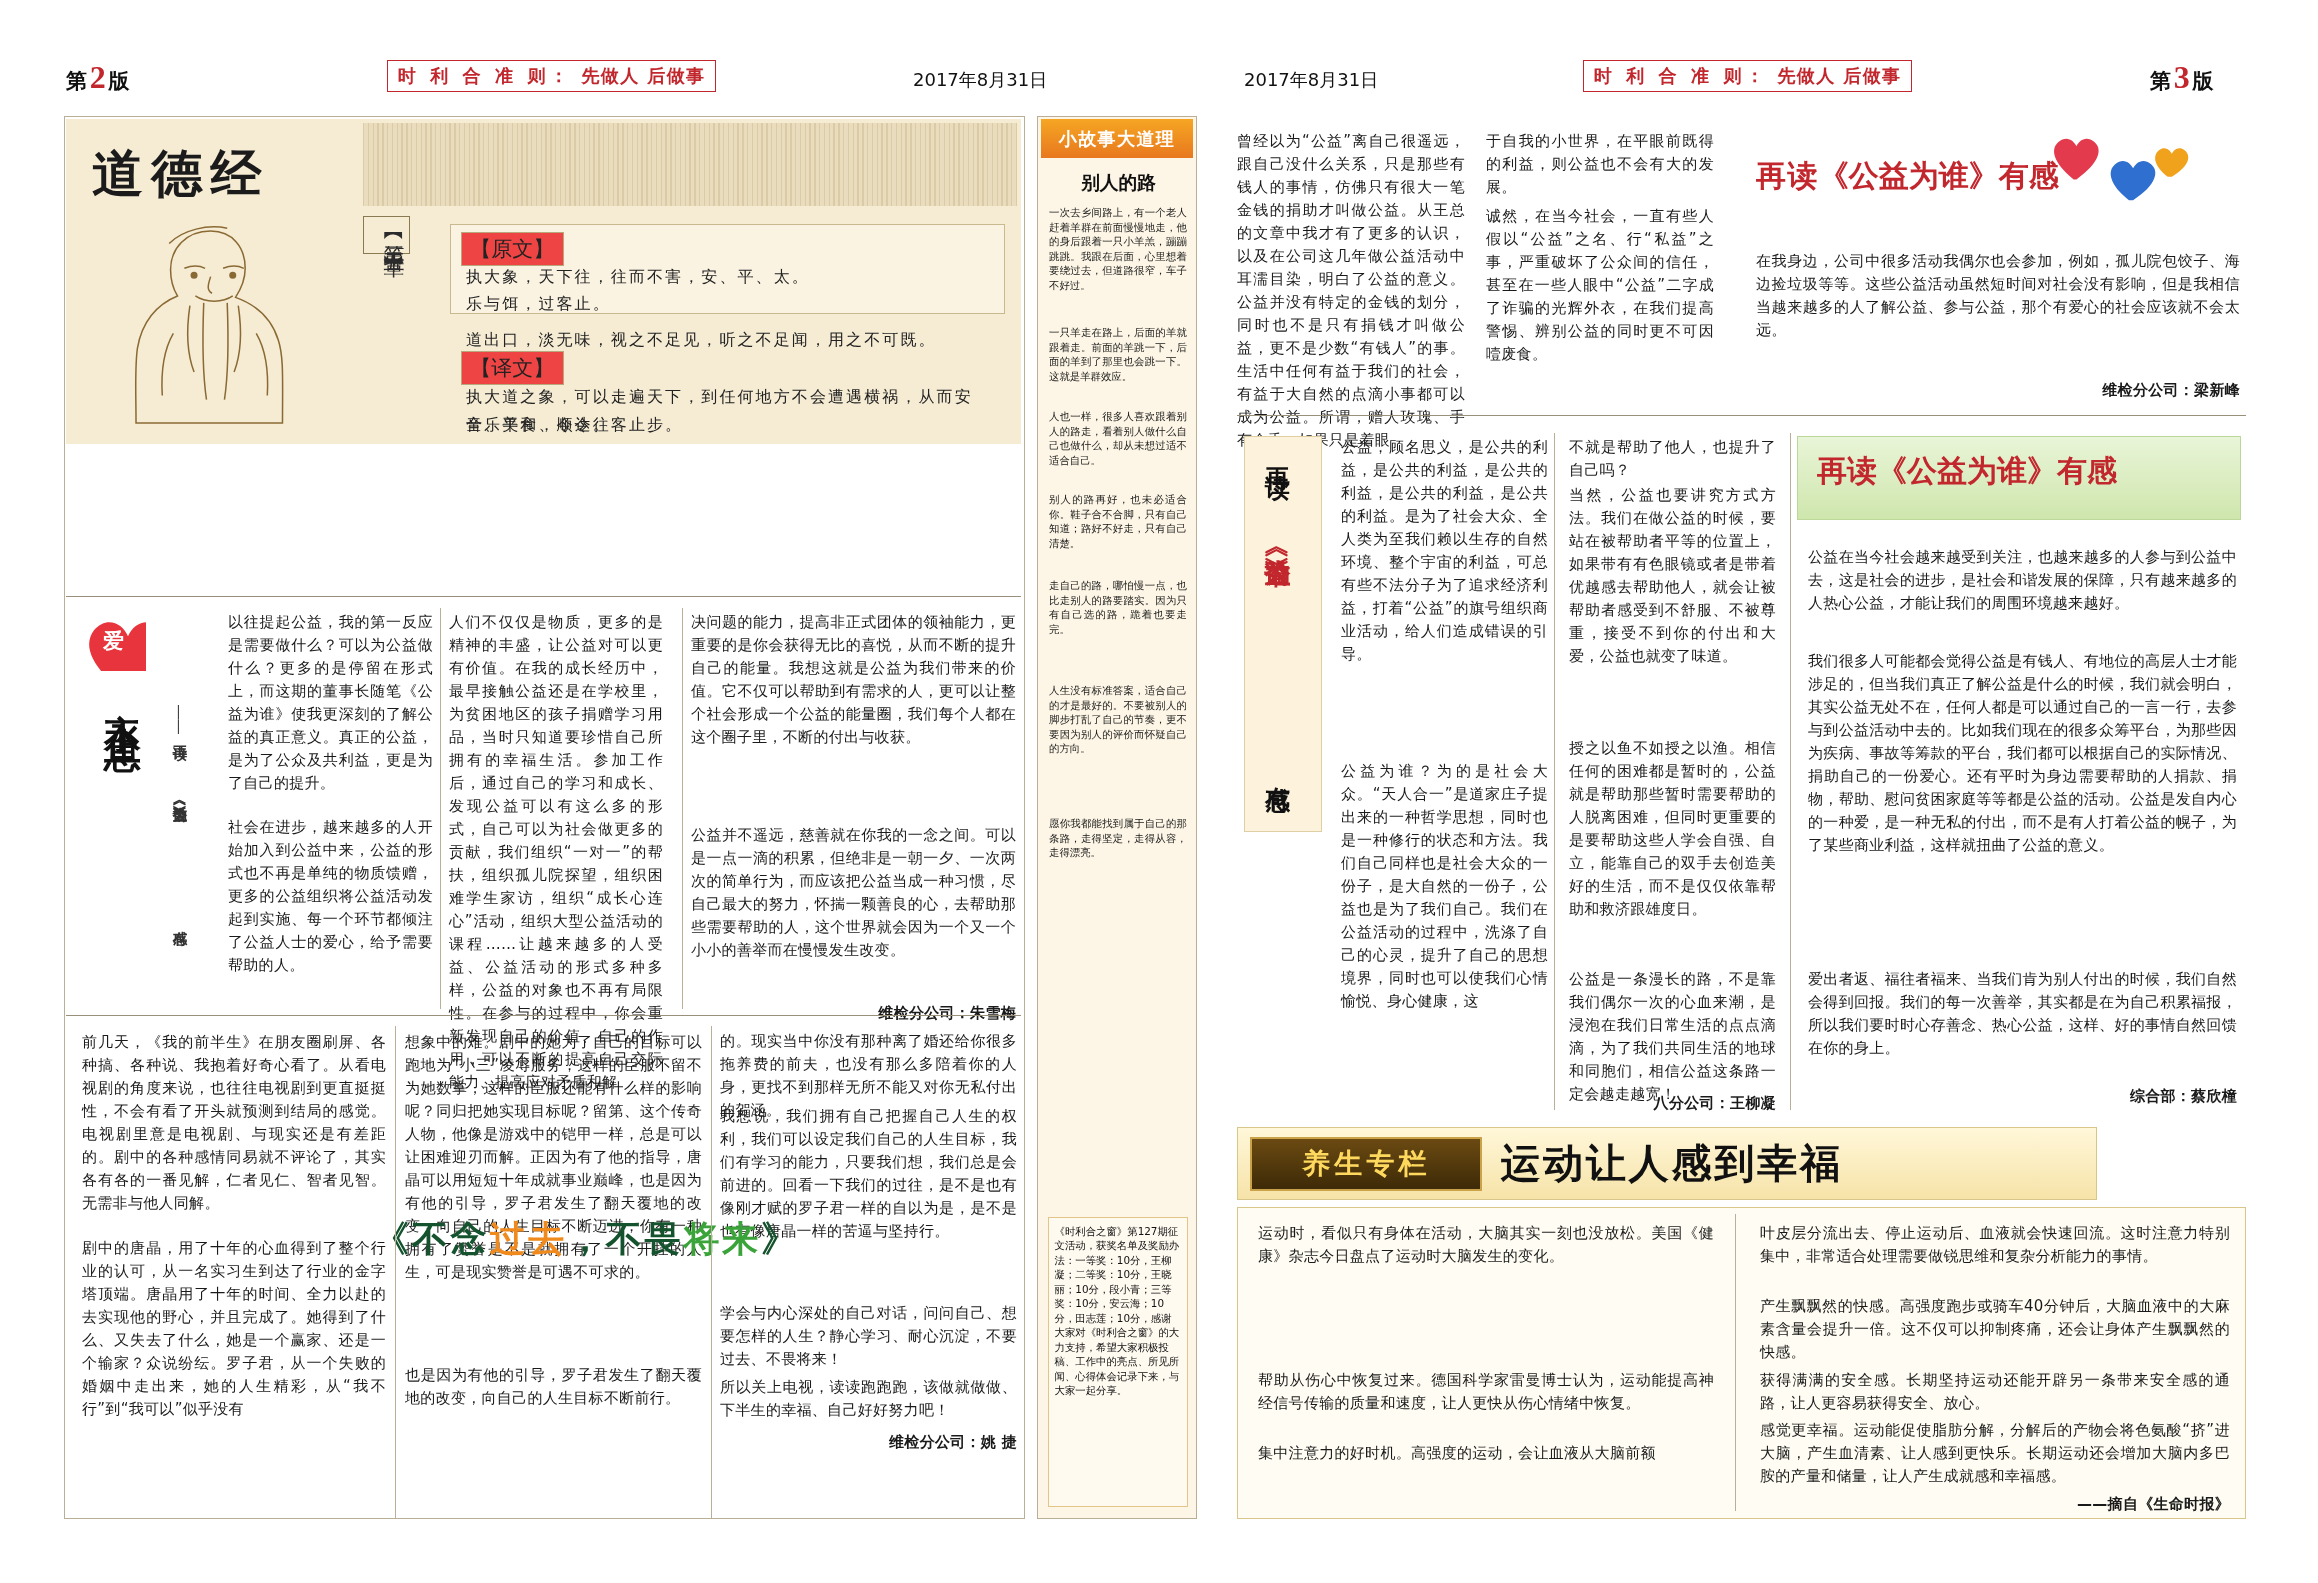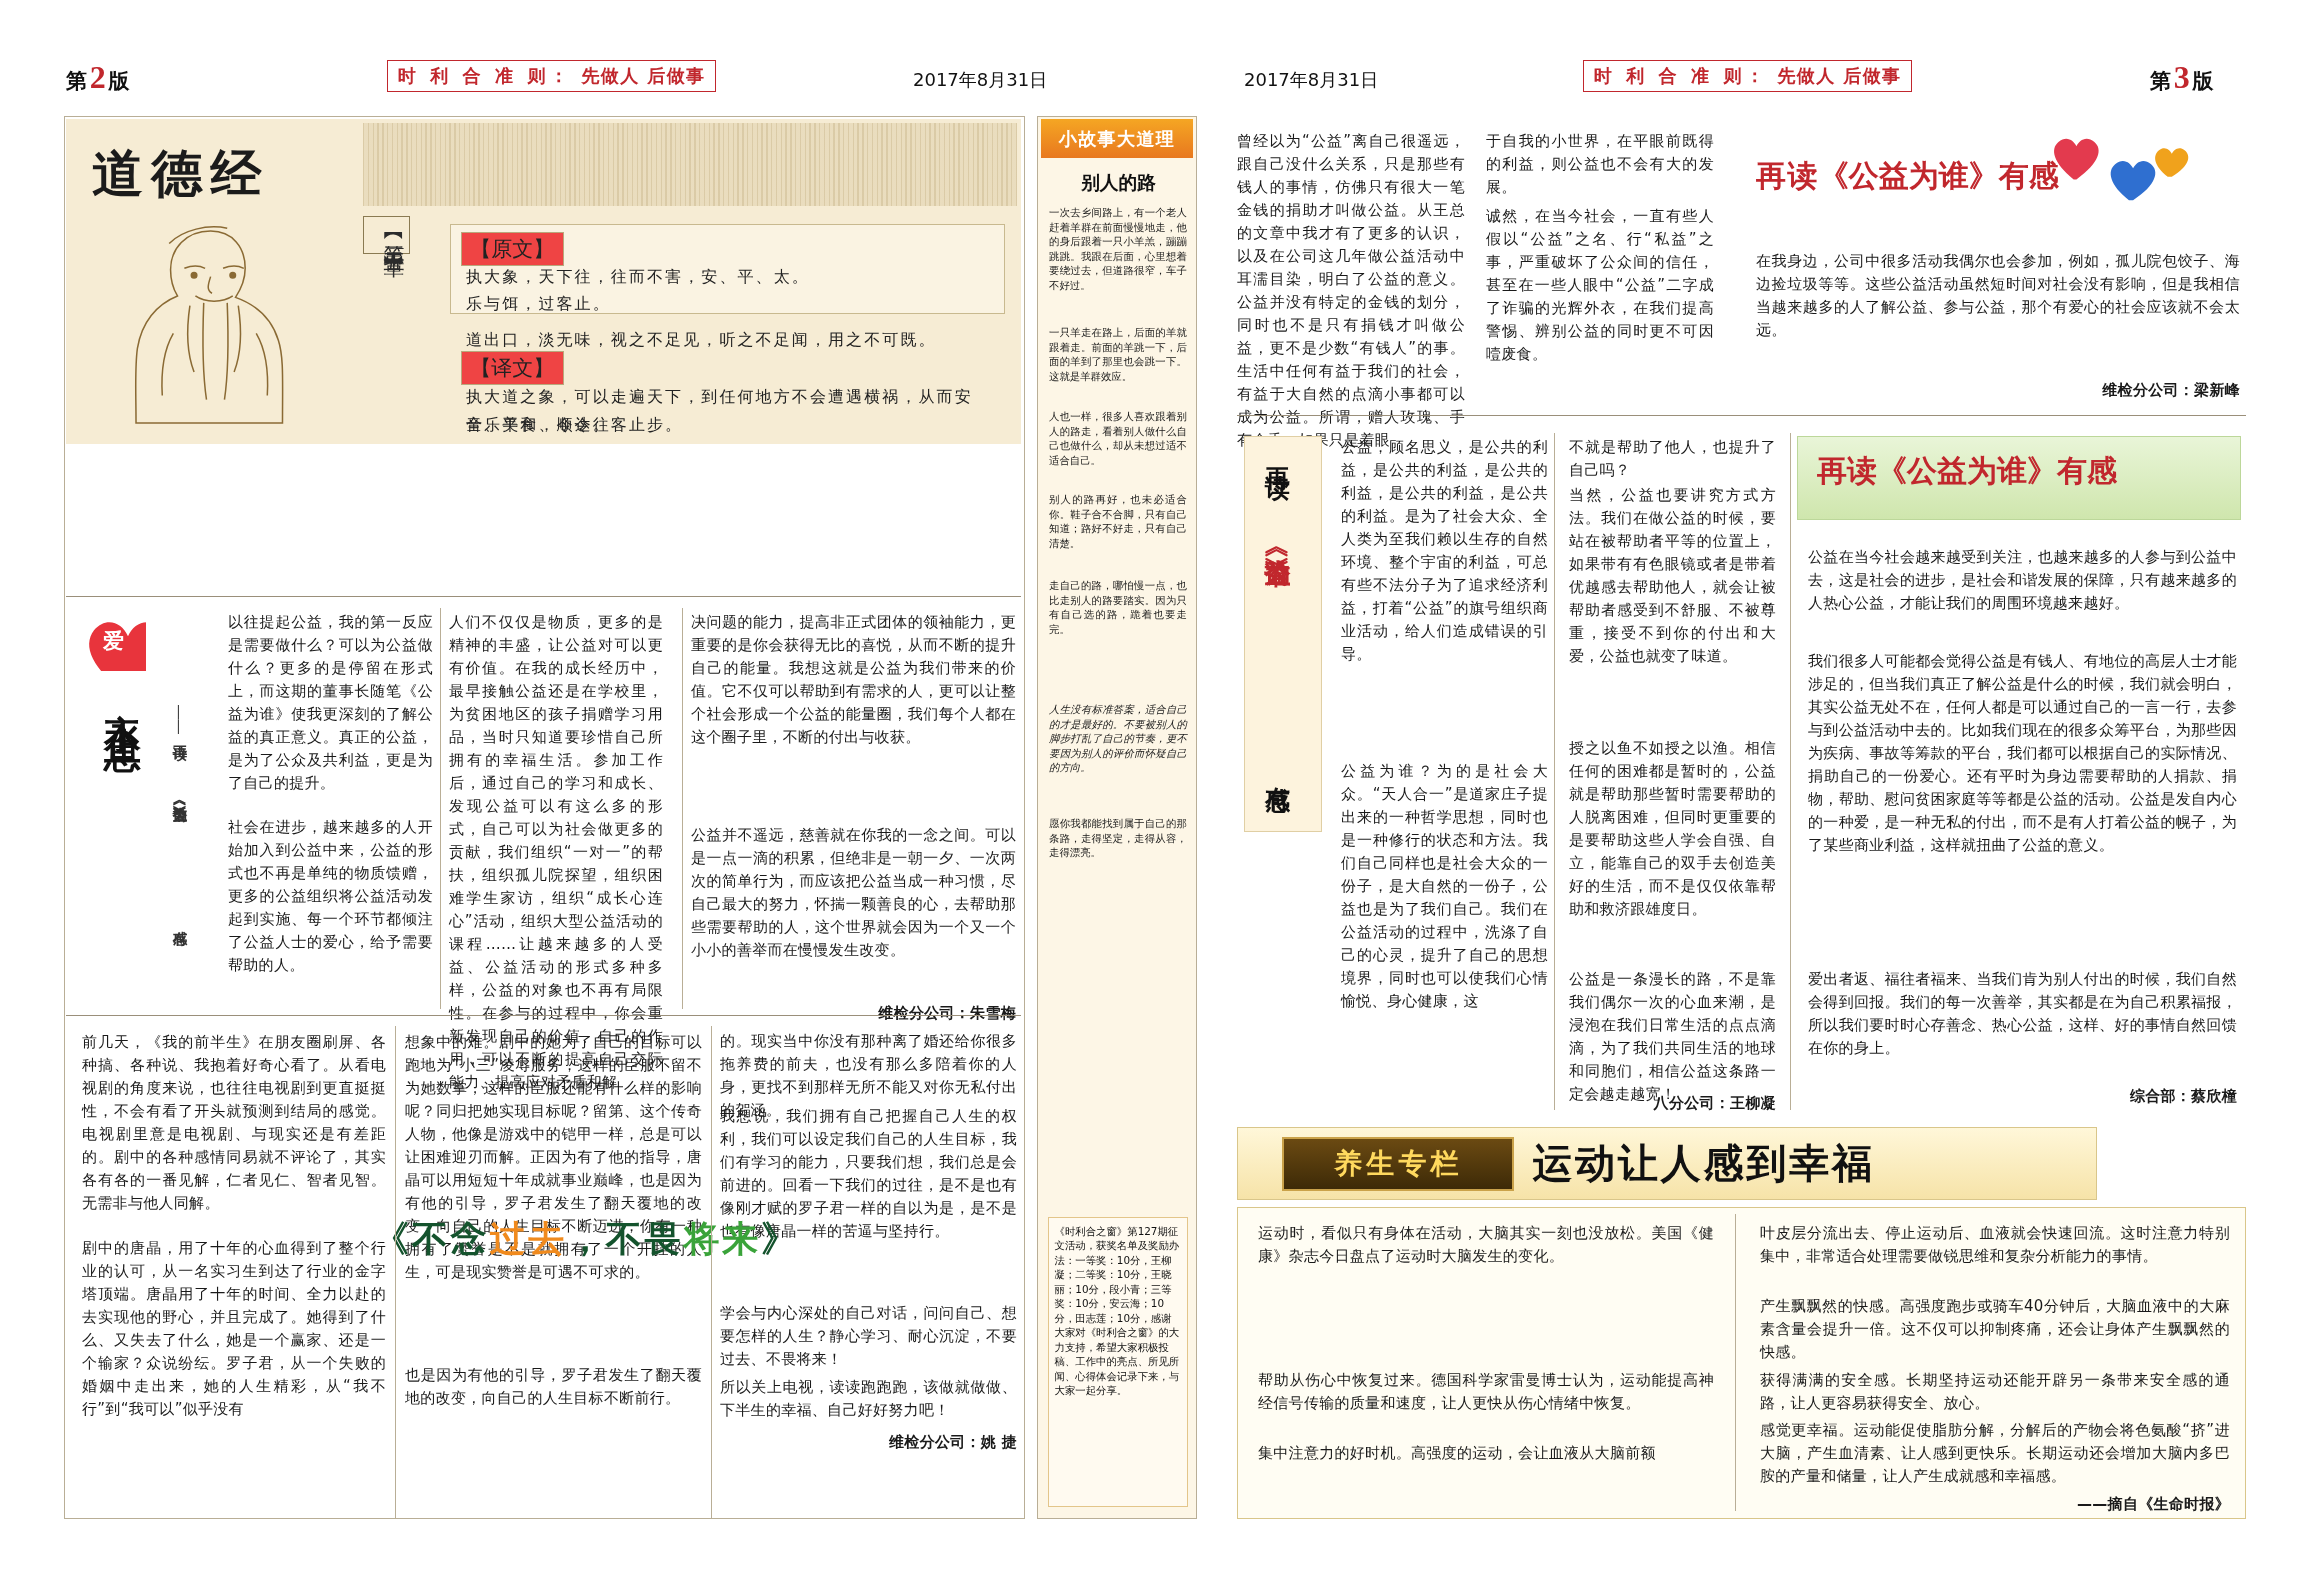--- a/index.html
+++ b/index.html
@@ -50,21 +50,21 @@
   .mid-banner span{color:#fff;font-size:18px;font-weight:bold;letter-spacing:1.4px;font-family:"Liberation Serif",serif;}
   .mini{font-size:10.4px;line-height:14.5px;text-align:justify;color:#1a1a1a;}
 
   
   .rp-frame{position:absolute;left:1231px;top:116px;width:1023px;height:1403px;}
 
   .gbanner{position:absolute;background:linear-gradient(180deg,#e9f5d8,#cfe6ad);}
   .redtitle{font-family:"Liberation Serif",serif;font-weight:bold;color:#c1272d;}
 
   
-  .health{position:absolute;left:1237px;top:1127px;width:860px;height:73px;background:linear-gradient(180deg,#fff7d9,#f6e3a8);border:0.7px solid #d9c68a;box-sizing:border-box;display:flex;align-items:center;padding-left:32px;}
+  .health{position:absolute;left:1237px;top:1127px;width:860px;height:73px;background:linear-gradient(180deg,#fff7d9,#f6e3a8);border:0.7px solid #d9c68a;box-sizing:border-box;display:flex;align-items:center;}
   .health-badge{margin-left:12.4px;width:228px;height:50px;background:linear-gradient(180deg,#6b4a12,#3d2a07);border:2.1px solid #caa24a;display:flex;align-items:center;justify-content:center;}
   .health-badge span{color:#ffd95e;font-size:28px;font-weight:bold;letter-spacing:4.1px;font-family:"Liberation Serif",serif;}
   .health-sub{margin-left:18px;font-size:40px;font-weight:bold;letter-spacing:2.8px;font-family:"Liberation Serif",serif;color:#111;}
 
   .hbox{position:absolute;border:0.7px solid #d9c68a;background:#fffdf3;box-sizing:border-box;}
 
   .bigquote{position:absolute;font-family:"Liberation Serif",serif;font-weight:bold;font-size:36px;letter-spacing:2.8px;color:#1a1a1a;}
   .qmark{color:#14532d;}
   .qorange{color:#f08a1d;}
   .qgreen{color:#3aa33a;}
@@ -201,21 +201,21 @@
   <div class="mid-banner">
     <span>小故事大道理</span>
   </div>
   <div style="position:absolute;left:1051px;top:170px;width:135px;text-align:center;font-size:18.7px;font-weight:bold;font-family:'Liberation Serif',serif;">别人的路</div>
 
   <div class="mini" style="position:absolute;left:1049px;top:205px;width:138px;">一次去乡间路上，有一个老人赶着羊群在前面慢慢地走，他的身后跟着一只小羊羔，蹦蹦跳跳。我跟在后面，心里想着要绕过去，但道路很窄，车子不好过。</div>
   <div class="mini" style="position:absolute;left:1049px;top:325px;width:138px;">一只羊走在路上，后面的羊就跟着走。前面的羊跳一下，后面的羊到了那里也会跳一下。这就是羊群效应。</div>
   <div class="mini" style="position:absolute;left:1049px;top:409px;width:138px;">人也一样，很多人喜欢跟着别人的路走，看着别人做什么自己也做什么，却从未想过适不适合自己。</div>
   <div class="mini" style="position:absolute;left:1049px;top:492px;width:138px;">别人的路再好，也未必适合你。鞋子合不合脚，只有自己知道；路好不好走，只有自己清楚。</div>
   <div class="mini" style="position:absolute;left:1049px;top:578px;width:138px;">走自己的路，哪怕慢一点，也比走别人的路要踏实。因为只有自己选的路，跪着也要走完。</div>
-  <div class="mini" style="position:absolute;left:1049px;top:702px;width:138px;font-style:italic;">人生没有标准答案，适合自己的才是最好的。不要被别人的脚步打乱了自己的节奏，更不要因为别人的评价而怀疑自己的方向。</div>
+  <div class="mini" style="position:absolute;left:1049px;top:683px;width:138px;">人生没有标准答案，适合自己的才是最好的。不要被别人的脚步打乱了自己的节奏，更不要因为别人的评价而怀疑自己的方向。</div>
   <div class="mini" style="position:absolute;left:1049px;top:816px;width:138px;">愿你我都能找到属于自己的那条路，走得坚定，走得从容，走得漂亮。</div>
 
   <div class="boxnote" style="left:1048px;top:1217px;width:140px;height:290px;">
     <span>《时利合之窗》第127期征文活动，获奖名单及奖励办法：一等奖：10分，王柳凝；二等奖：10分，王晓丽；10分，段小青；三等奖：10分，安云海；10分，田志莲；10分，感谢大家对《时利合之窗》的大力支持，希望大家积极投稿、工作中的亮点、所见所闻、心得体会记录下来，与大家一起分享。</span>
   </div>
 
   <div class="rp-frame"></div>
 
   <div class="art" style="position:absolute;left:1237px;top:130px;width:228px;">曾经以为“公益”离自己很遥远，跟自己没什么关系，只是那些有钱人的事情，仿佛只有很大一笔金钱的捐助才叫做公益。从王总的文章中我才有了更多的认识，以及在公司这几年做公益活动中耳濡目染，明白了公益的意义。公益并没有特定的金钱的划分，同时也不是只有捐钱才叫做公益，更不是少数“有钱人”的事。生活中任何有益于我们的社会，有益于大自然的点滴小事都可以成为公益。所谓，赠人玫瑰、手有余香。如果只是着眼</div>
   <div class="art" style="position:absolute;left:1486px;top:130px;width:228px;">于自我的小世界，在平眼前既得的利益，则公益也不会有大的发展。</div>

